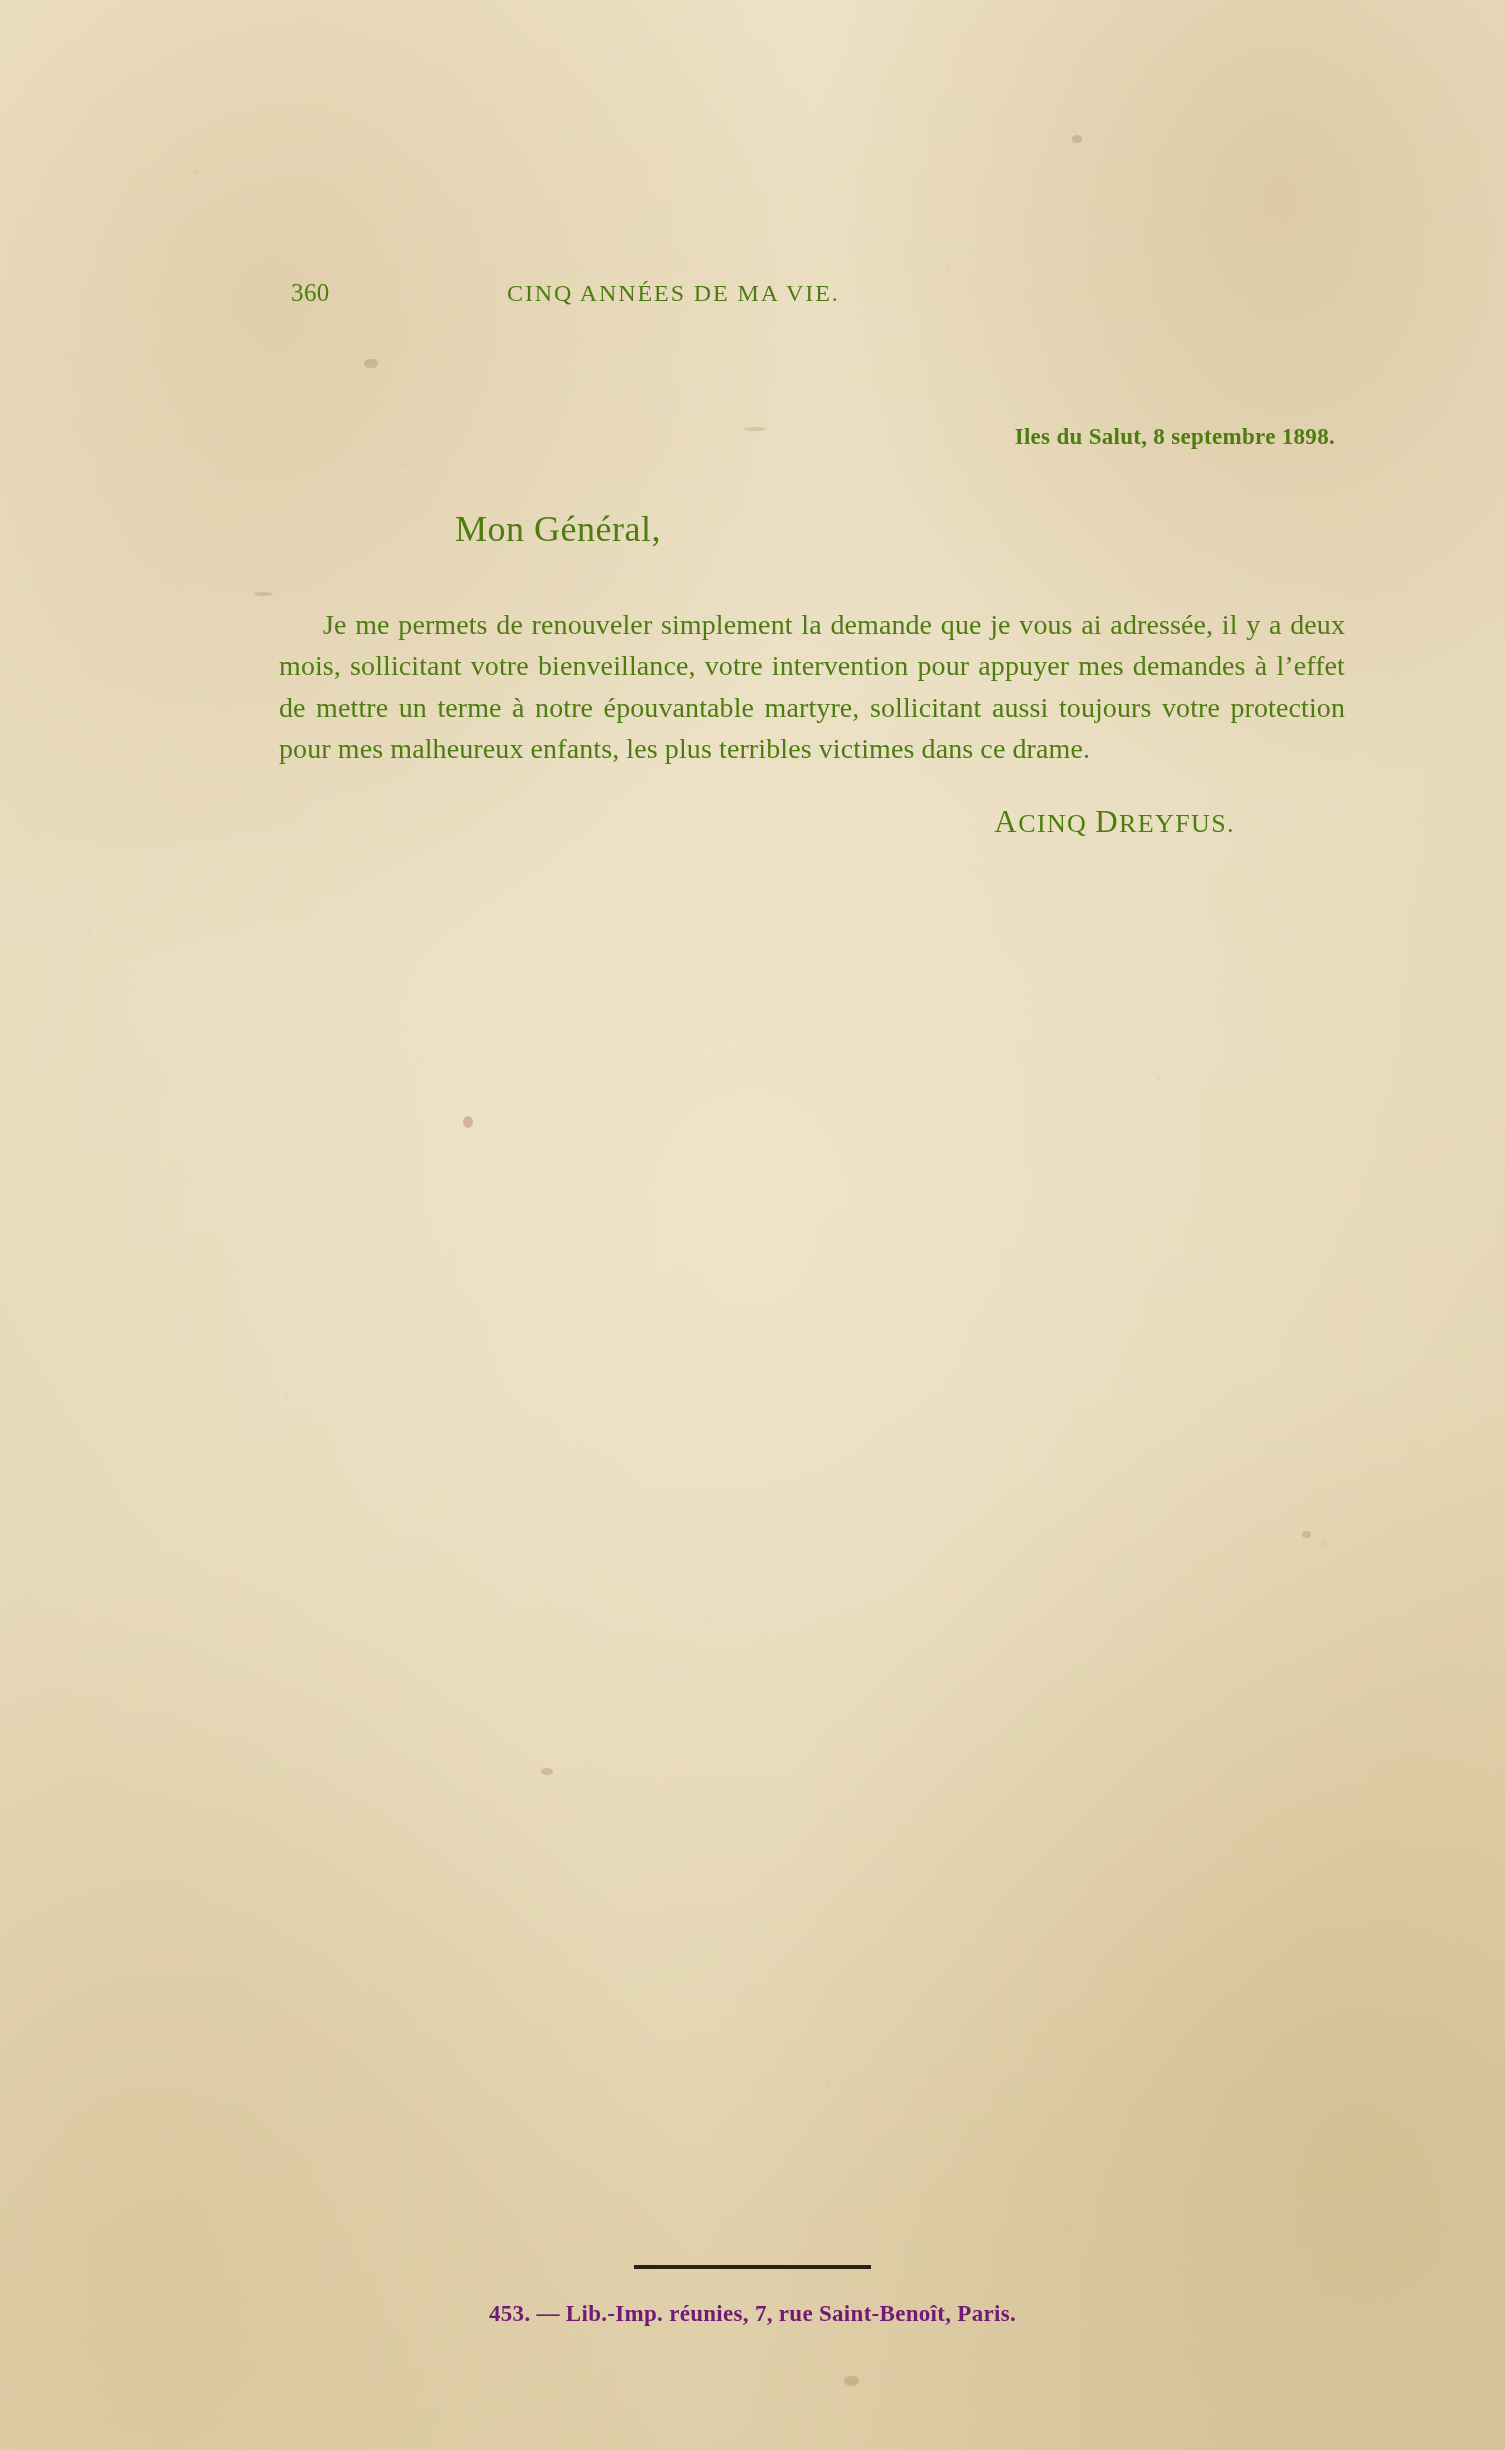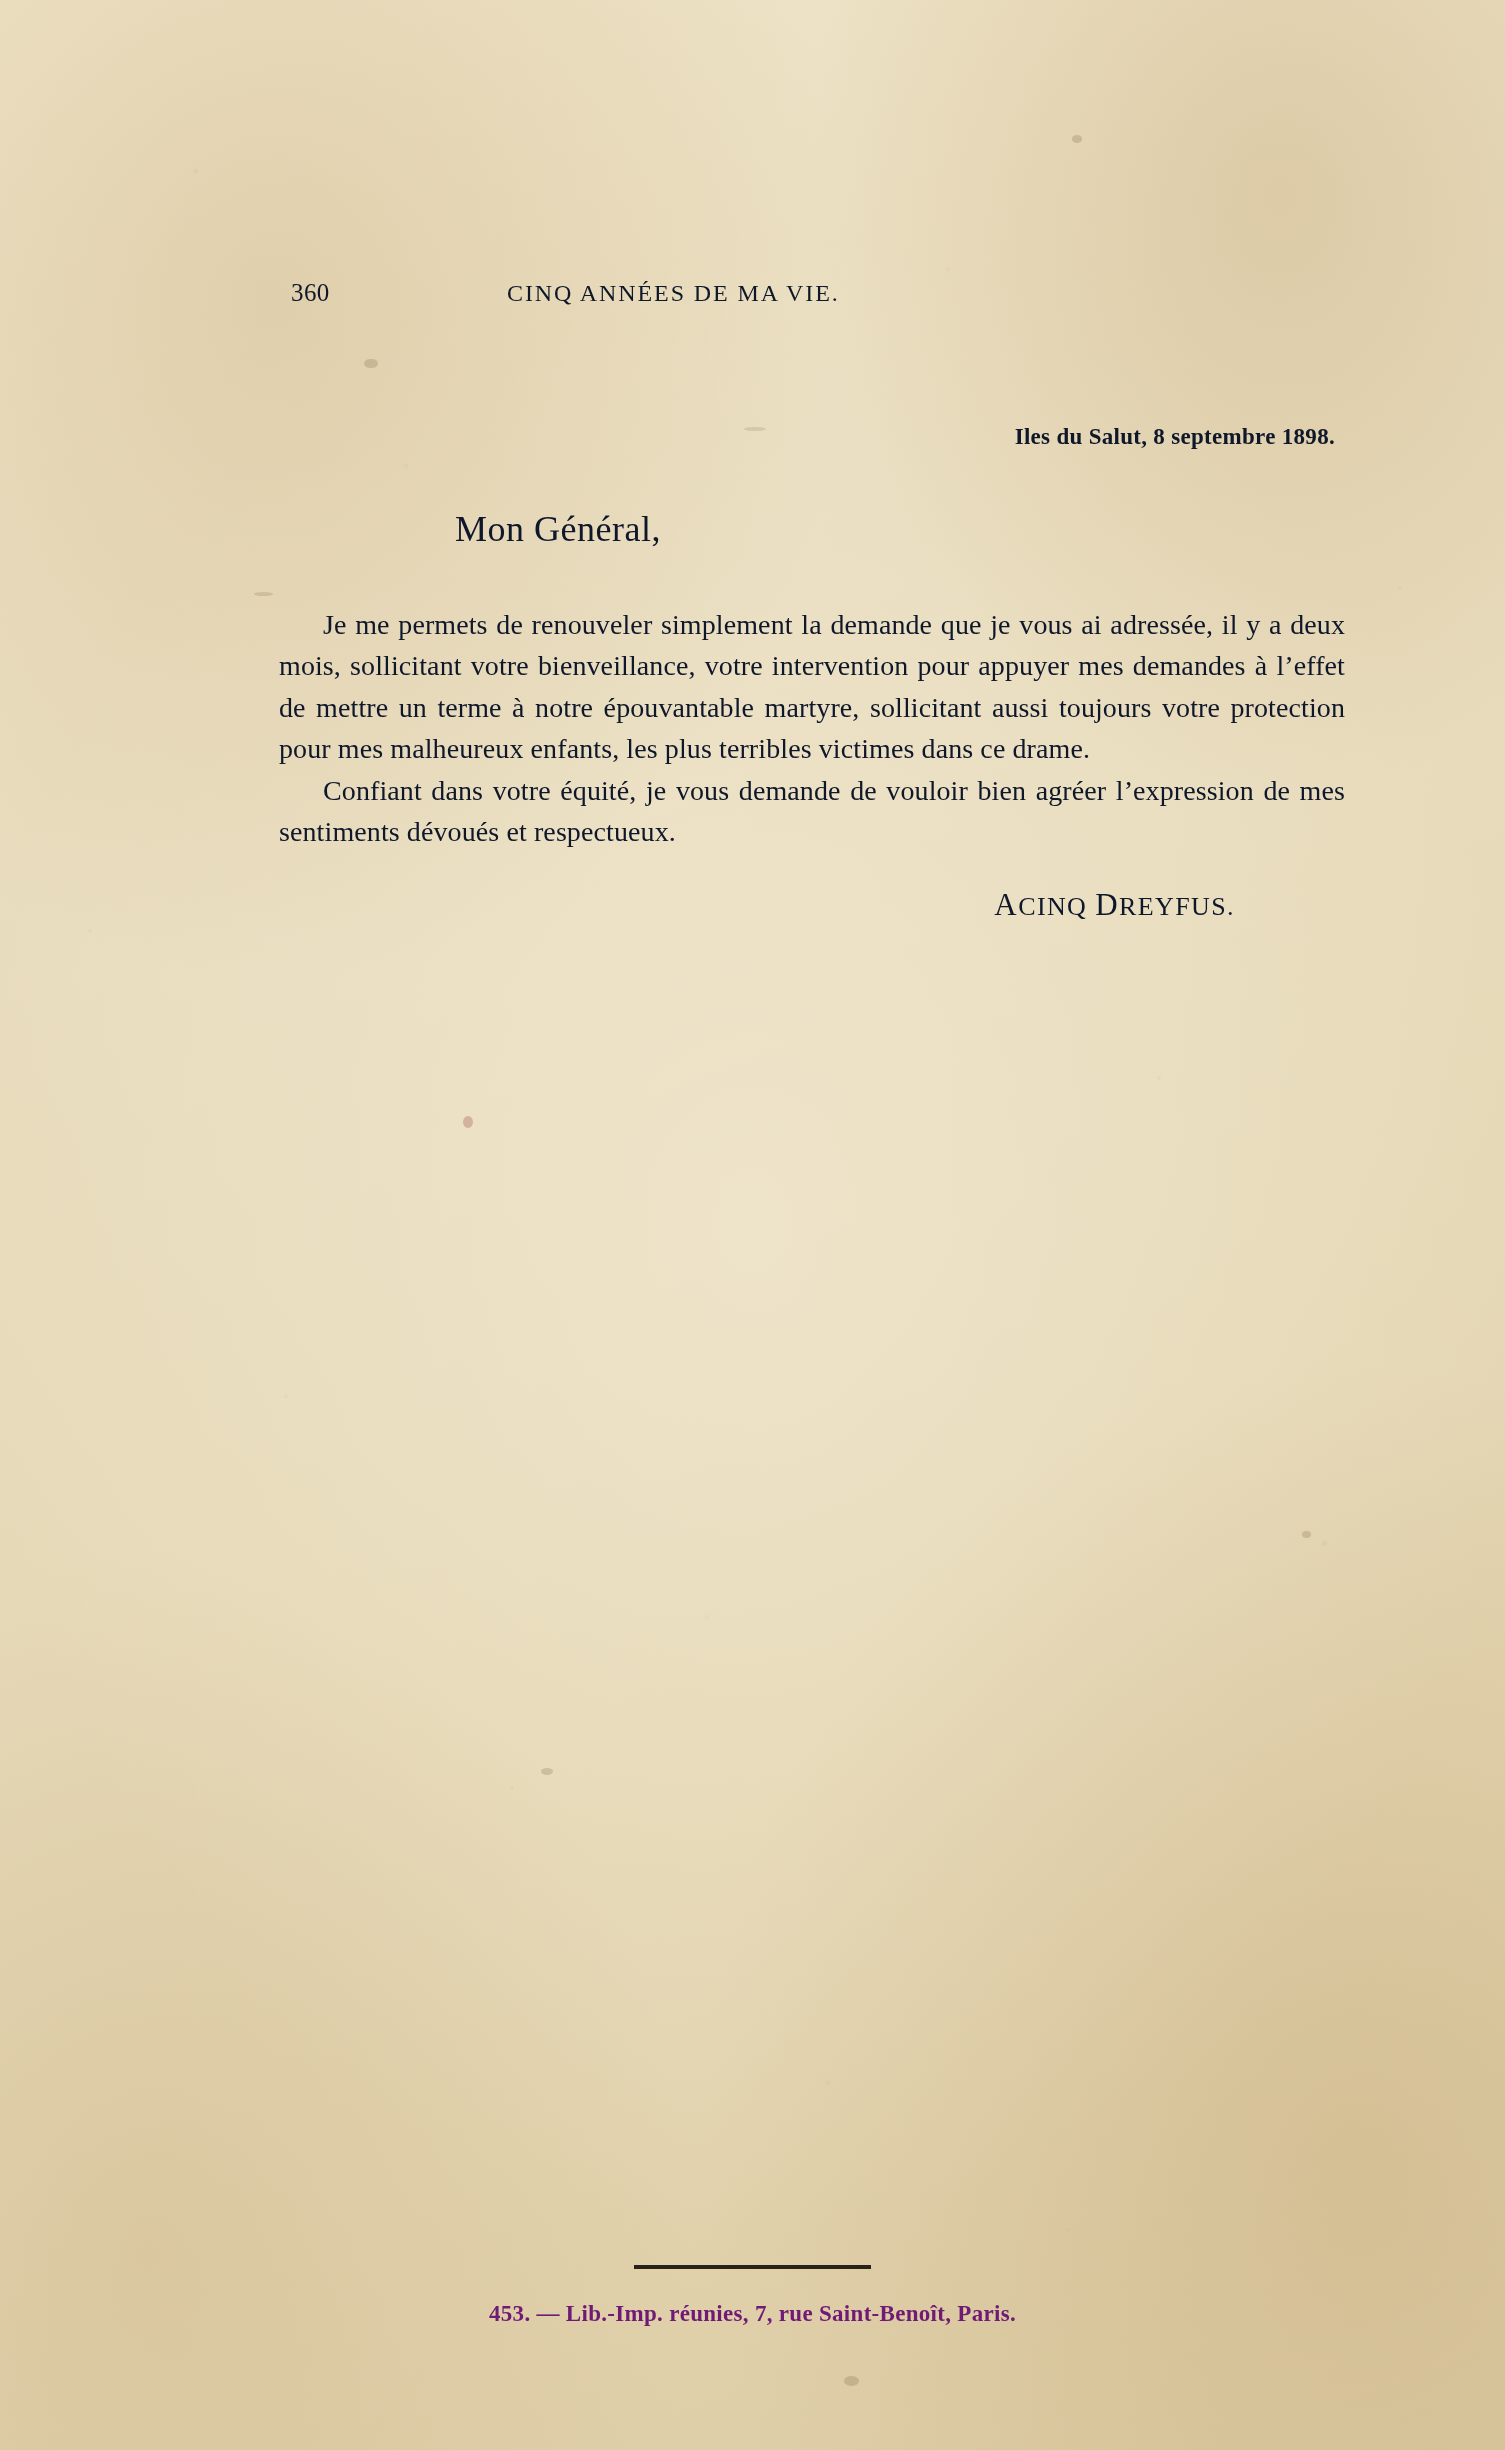--- a/index.html
+++ b/index.html
@@ -53,21 +53,21 @@
     background: rgba(110,85,50,0.22);
     pointer-events: none;
   }
 
   
   .content {
     position: absolute;
     left: 279px;
     top: 279px;
     width: 1066px;
-    color: #0f172a;
+    color: #4d7c0f;
   }
 
   .header-row {
     display: flex;
     align-items: baseline;
     margin-left: 12px;
   }
   .folio {
     font-size: 25px;
     letter-spacing: 0.4px;
@@ -159,21 +159,20 @@
     <div class="folio">360</div>
     <div class="running-head">CINQ ANNÉES DE MA VIE.</div>
   </div>
 
   <div class="dateline">Iles du Salut, 8 septembre 1898.</div>
 
   <div class="salutation">Mon Général,</div>
 
   <div class="body-text">
     <p>Je me permets de renouveler simplement la demande que je vous ai adressée, il y a deux mois, sollicitant votre bienveillance, votre intervention pour appuyer mes demandes à l’effet de mettre un terme à notre épouvantable martyre, sollicitant aussi toujours votre protection pour mes malheureux enfants, les plus terribles victimes dans ce drame.</p>
-    <p>Confiant dans votre équité, je vous demande de vouloir bien agréer l’expression de mes sentiments dévoués et respectueux.</p>
   </div>
 
   <div class="signature">
     <span class="cap">A</span><span>CINQ </span><span class="cap">D</span><span>REYFUS.</span>
   </div>
 
 </div>
 
 <div class="colophon">
   <div class="rule"></div>

